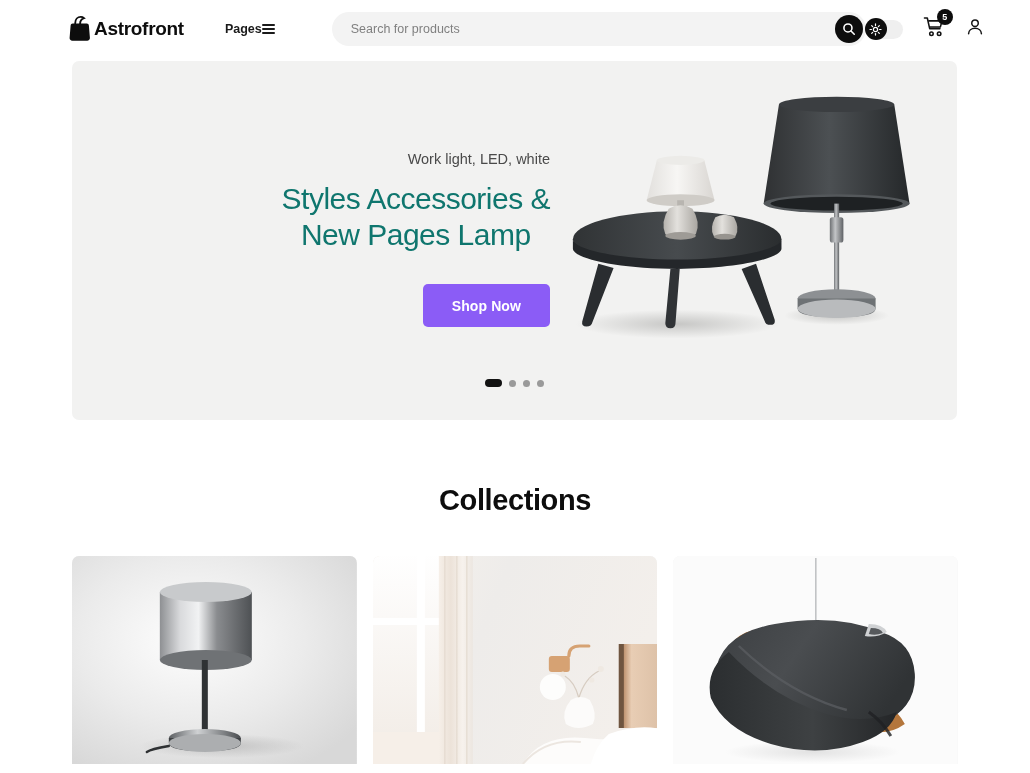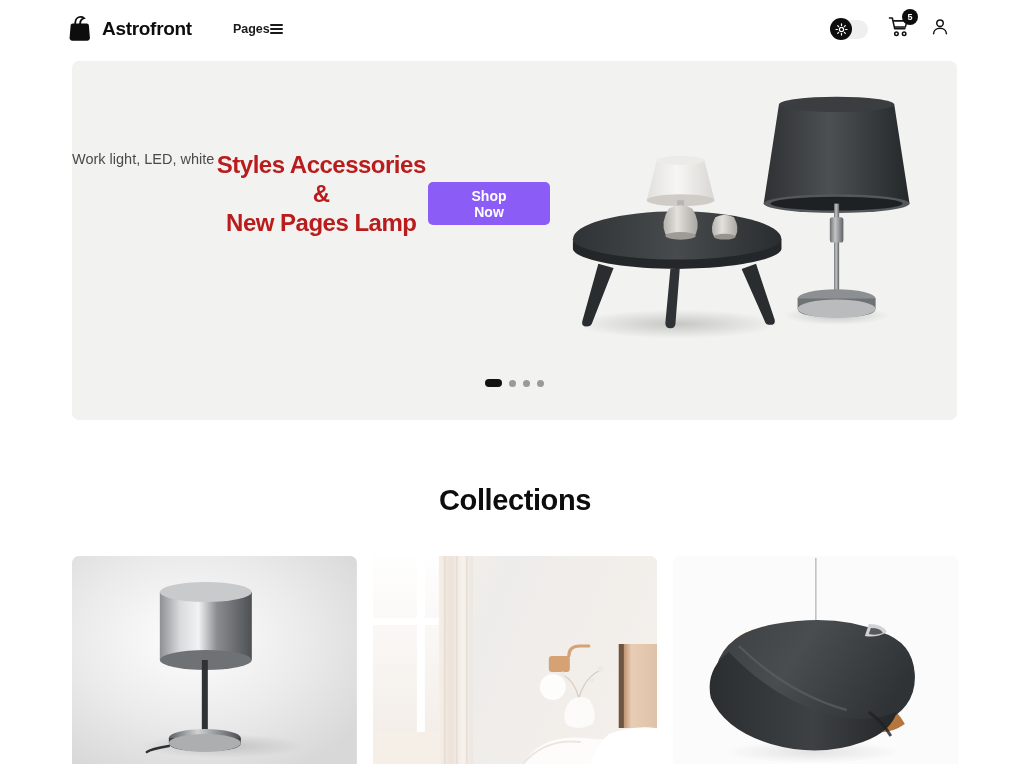--- a/index.html
+++ b/index.html
@@ -18,21 +18,20 @@
     height: 58px;
     display: flex;
     align-items: center;
     padding: 0 16px 0 68px;
     background: #ffffff;
   }
 
   .brand {
     display: flex;
     align-items: center;
-    gap: 8px;
     flex: 0 0 auto;
   }
   .brand-icon { width: 26px; height: 28px; display: block; }
   .brand-name {
     font-size: 19px;
     font-weight: bold;
     letter-spacing: -0.3px;
     color: #0d0d0d;
     white-space: nowrap;
   }
@@ -144,40 +143,40 @@
     background: #f2f2f1;
     border-radius: 7px;
     position: relative;
     overflow: hidden;
     display: flex;
     align-items: stretch;
   }
   .hero-copy {
     width: 478px;
     display: flex;
-    flex-direction: row;
-    align-items: flex-start;
+    flex-direction: column;
+    align-items: flex-end;
     justify-content: flex-start;
     padding-top: 90px;
     position: relative;
     z-index: 2;
   }
   .hero-eyebrow {
     font-size: 14.5px;
     color: #4a4a4a;
     margin-bottom: 14px;
     white-space: nowrap;
   }
   .hero-title {
-    font-size: 24px;
-    font-weight: bold;
+    font-size: 30px;
+    font-weight: normal;
     line-height: 1.2;
     text-align: center;
     letter-spacing: -0.5px;
-    color: #b91c1c;
+    color: #0f766e;
   }
   .hero-cta {
     margin-top: 31px;
     background: #8b5cf6;
     color: #ffffff;
     border: none;
     border-radius: 5px;
     padding: 0 29px;
     height: 43px;
     font-size: 14px;
@@ -251,20 +250,29 @@
 
   <div class="nav">
     <span class="nav-label">Pages</span>
     <span class="nav-burger">
         <i></i>
         <i></i>
         <i></i>
       </span>
   </div>
 
+  <div class="search-wrap">
+    <input class="search-input" type="text" placeholder="Search for products" style="">
+    <button class="search-btn">
+      <svg width="14" height="14" viewBox="0 0 16 16">
+        <circle cx="6.8" cy="6.8" r="4.6" fill="none" stroke="#ffffff" stroke-width="1.8"></circle>
+        <line x1="10.3" y1="10.3" x2="14" y2="14" stroke="#ffffff" stroke-width="1.8" stroke-linecap="round"></line>
+      </svg>
+    </button>
+  </div>
 
   <div class="header-actions">
 
     <div class="theme-toggle">
       <span class="theme-knob">
         <svg width="13" height="13" viewBox="0 0 16 16">
           <circle cx="8" cy="8" r="2.6" fill="none" stroke="#ffffff" stroke-width="1.5"></circle>
           <g stroke="#ffffff" stroke-width="1.5" stroke-linecap="round">
             <line x1="8" y1="1.2" x2="8" y2="3"></line>
               <line x1="8" y1="13" x2="8" y2="14.8"></line>

